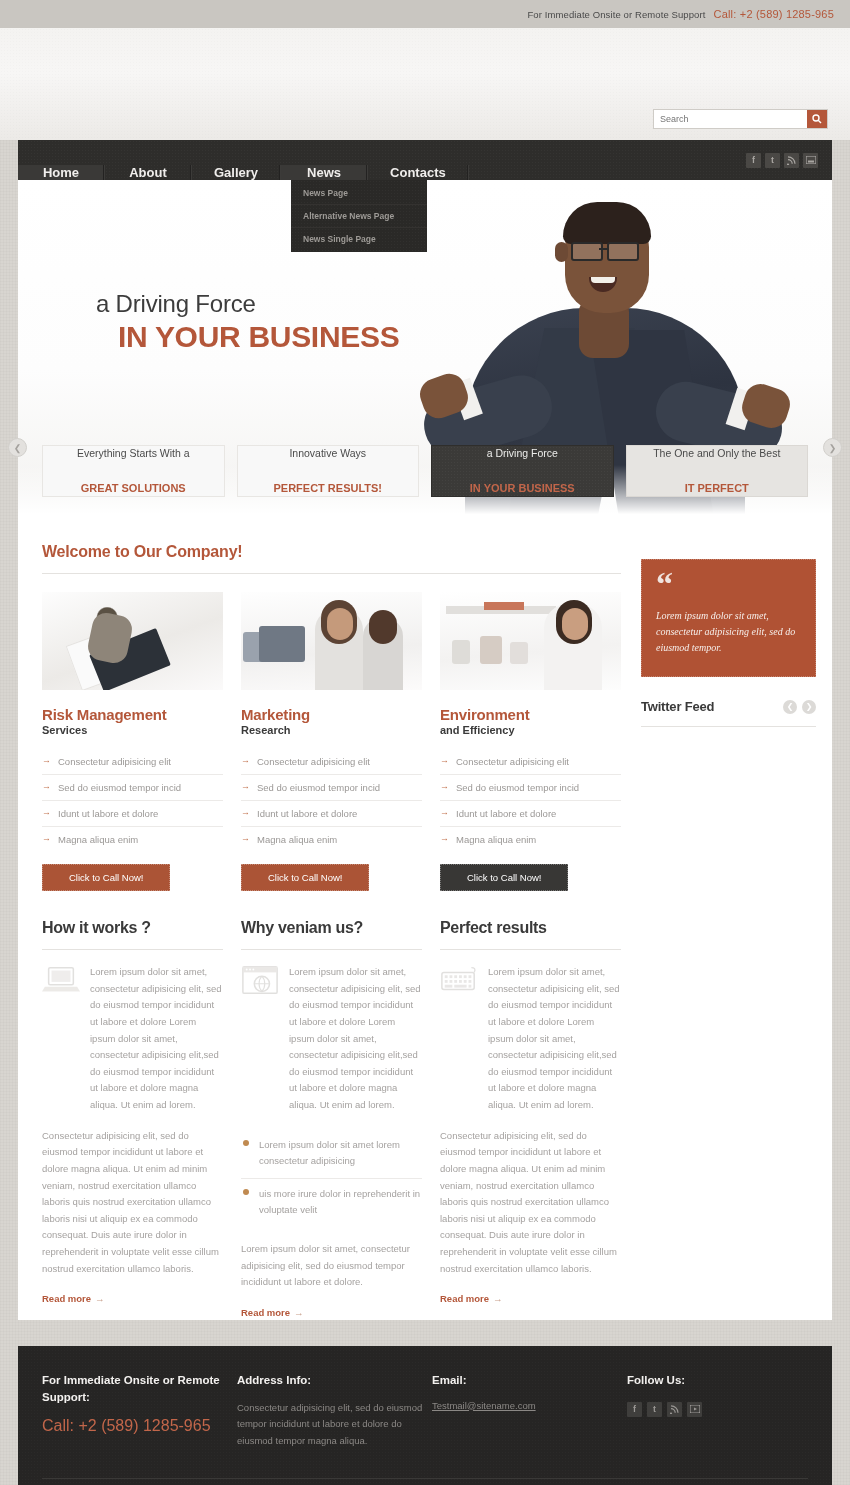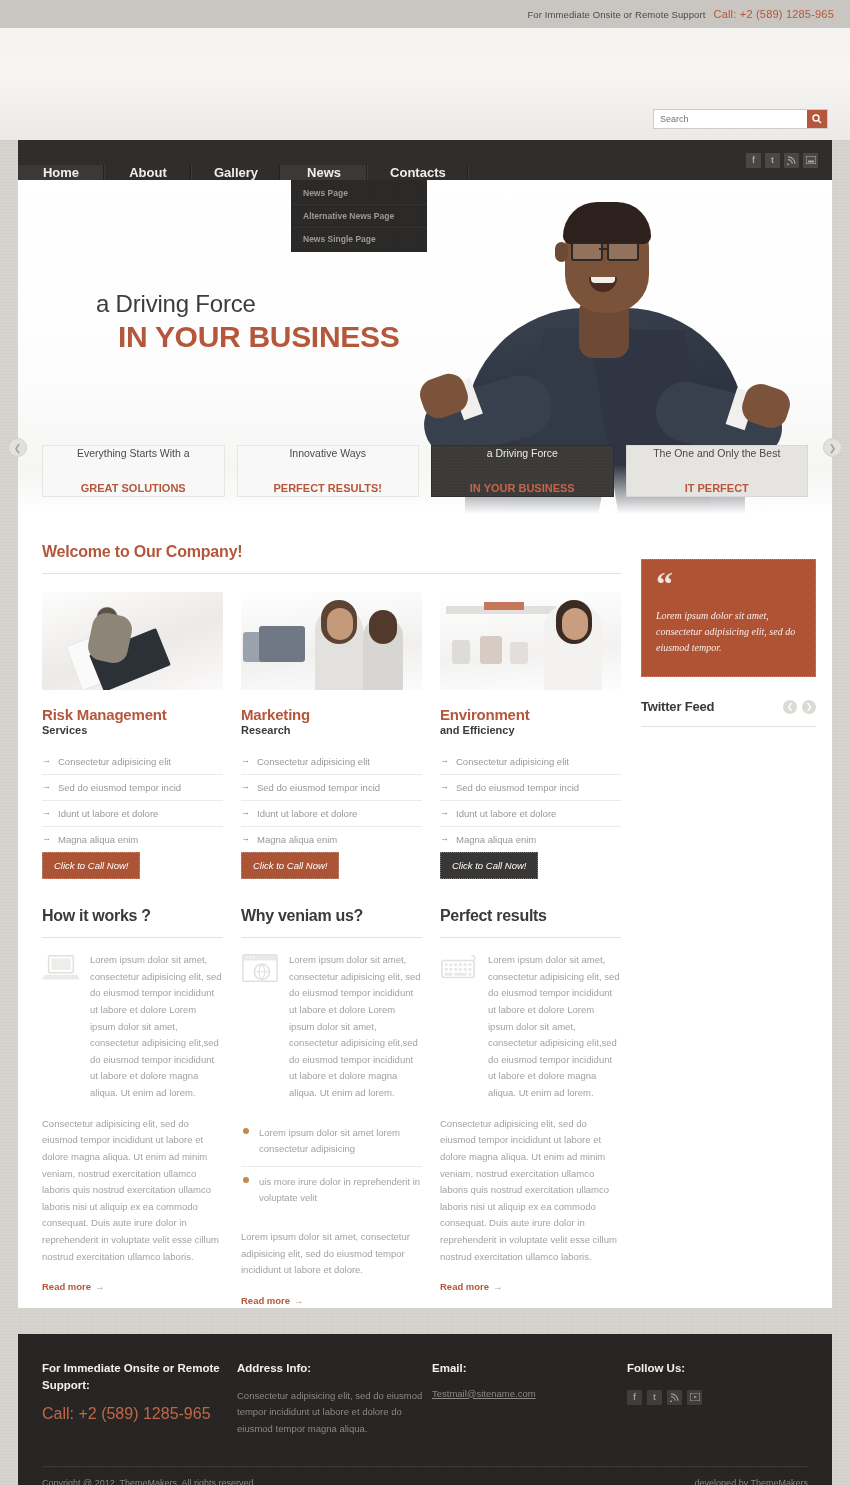--- a/index.html
+++ b/index.html
@@ -133,22 +133,22 @@
   .ph3 .wd{position:absolute;left:104px;top:12px;width:58px;height:86px;background:#f3f2f1;border-radius:24px 24px 0 0;}
   .ph3 .hd{position:absolute;left:116px;top:8px;width:36px;height:44px;background:#3b2b22;border-radius:18px;}
   .ph3 .fd{position:absolute;left:122px;top:16px;width:26px;height:32px;background:#c99e80;border-radius:13px;}
 
   .cardtitle{margin-top:16px;font-size:15px;color:#b4573a;font-weight:bold;letter-spacing:-.2px;}
   .cardsub{font-size:11px;color:#3a3a3a;font-weight:bold;margin-top:1px;}
   .clist{list-style:none;margin:13px 0 0 0;padding:0;}
   .clist li{font-size:9.5px;color:#9b9896;padding:7px 0 7px 16px;border-bottom:1px solid #eceae8;position:relative;}
   .clist li:last-child{border-bottom:0;}
   .clist li:before{content:"→";position:absolute;left:0;top:6px;color:#c2724f;font-size:9px;}
-  .cta{display:inline-block;background:#ab5436;color:#fff;font-size:9.5px;
-    padding:7px 11px;cursor:pointer;border:1px dotted rgba(255,255,255,.32);font-style:italic;}
+  .cta{display:inline-block;margin-top:12px;background:#ab5436;color:#fff;font-size:9.5px;
+    padding:7px 26px;cursor:pointer;border:1px dotted rgba(255,255,255,.32);}
   .cta.dark{background:#383735;}
 
   .lower{display:flex;gap:18px;margin-top:28px;}
   .lcol{width:181px;}
   .lcol h3{margin:0;font-size:16px;color:#3a3a3a;font-weight:bold;letter-spacing:-.3px;}
   .lcol .hr{height:1px;background:#e4e2df;margin:12px 0 14px 0;}
   .ltop{display:flex;gap:10px;}
   .licon{width:38px;height:32px;flex:none;opacity:.55;}
   .ltext{font-size:9.5px;color:#a5a2a0;line-height:1.75;}
   .lp{font-size:9.5px;color:#a5a2a0;line-height:1.75;margin:0;}

